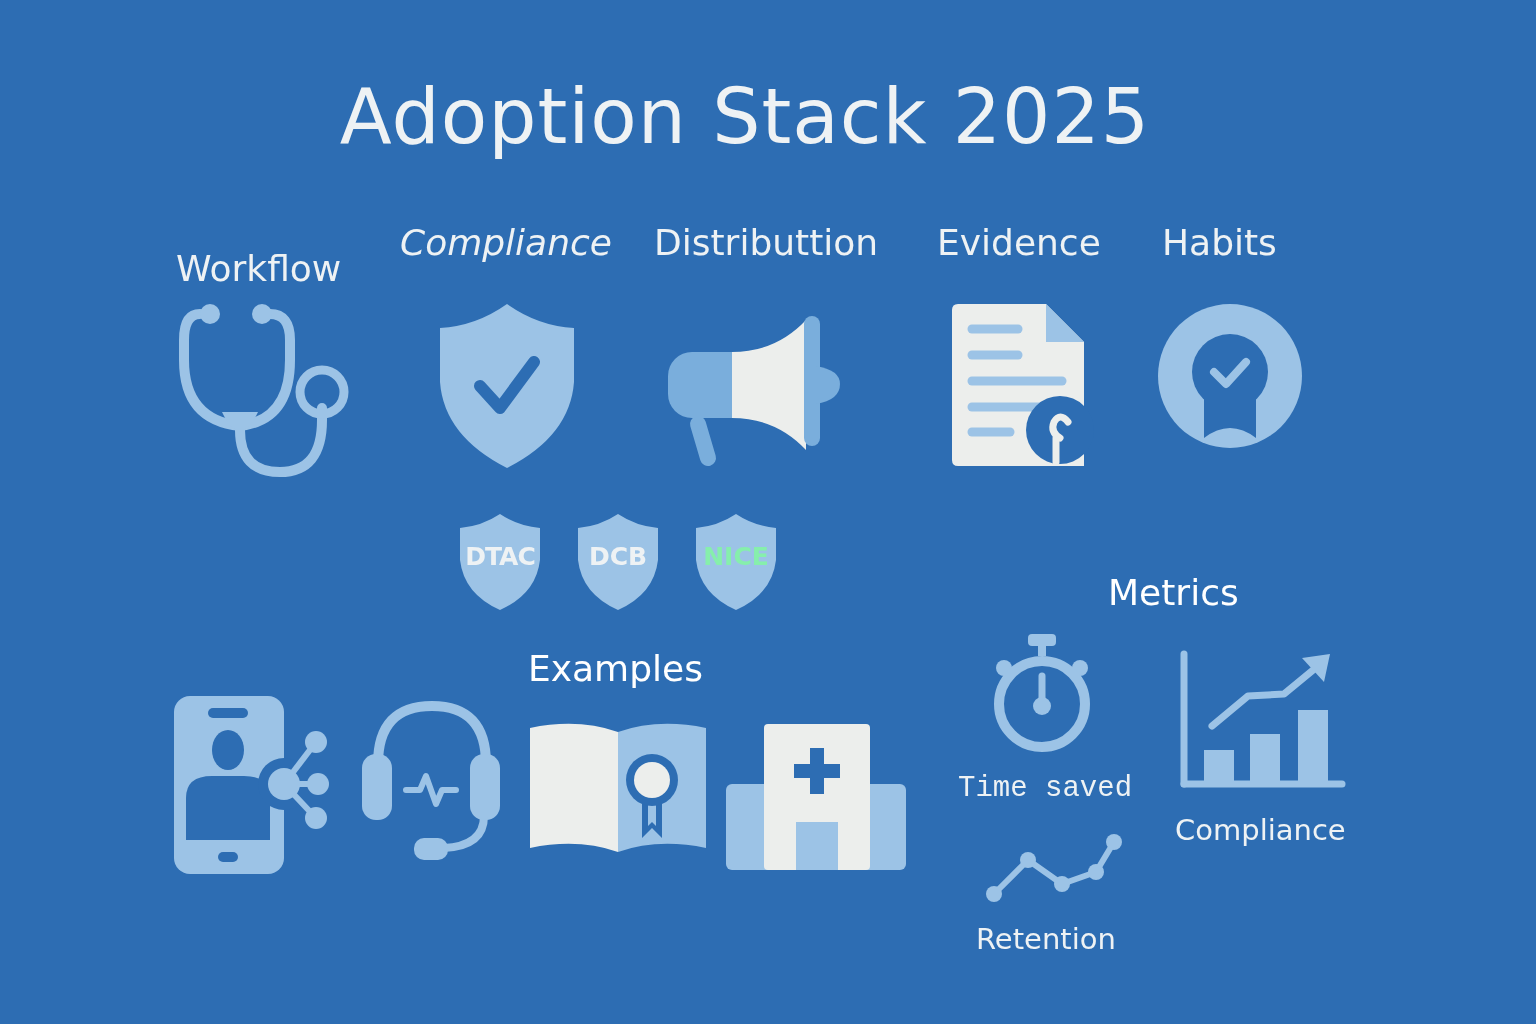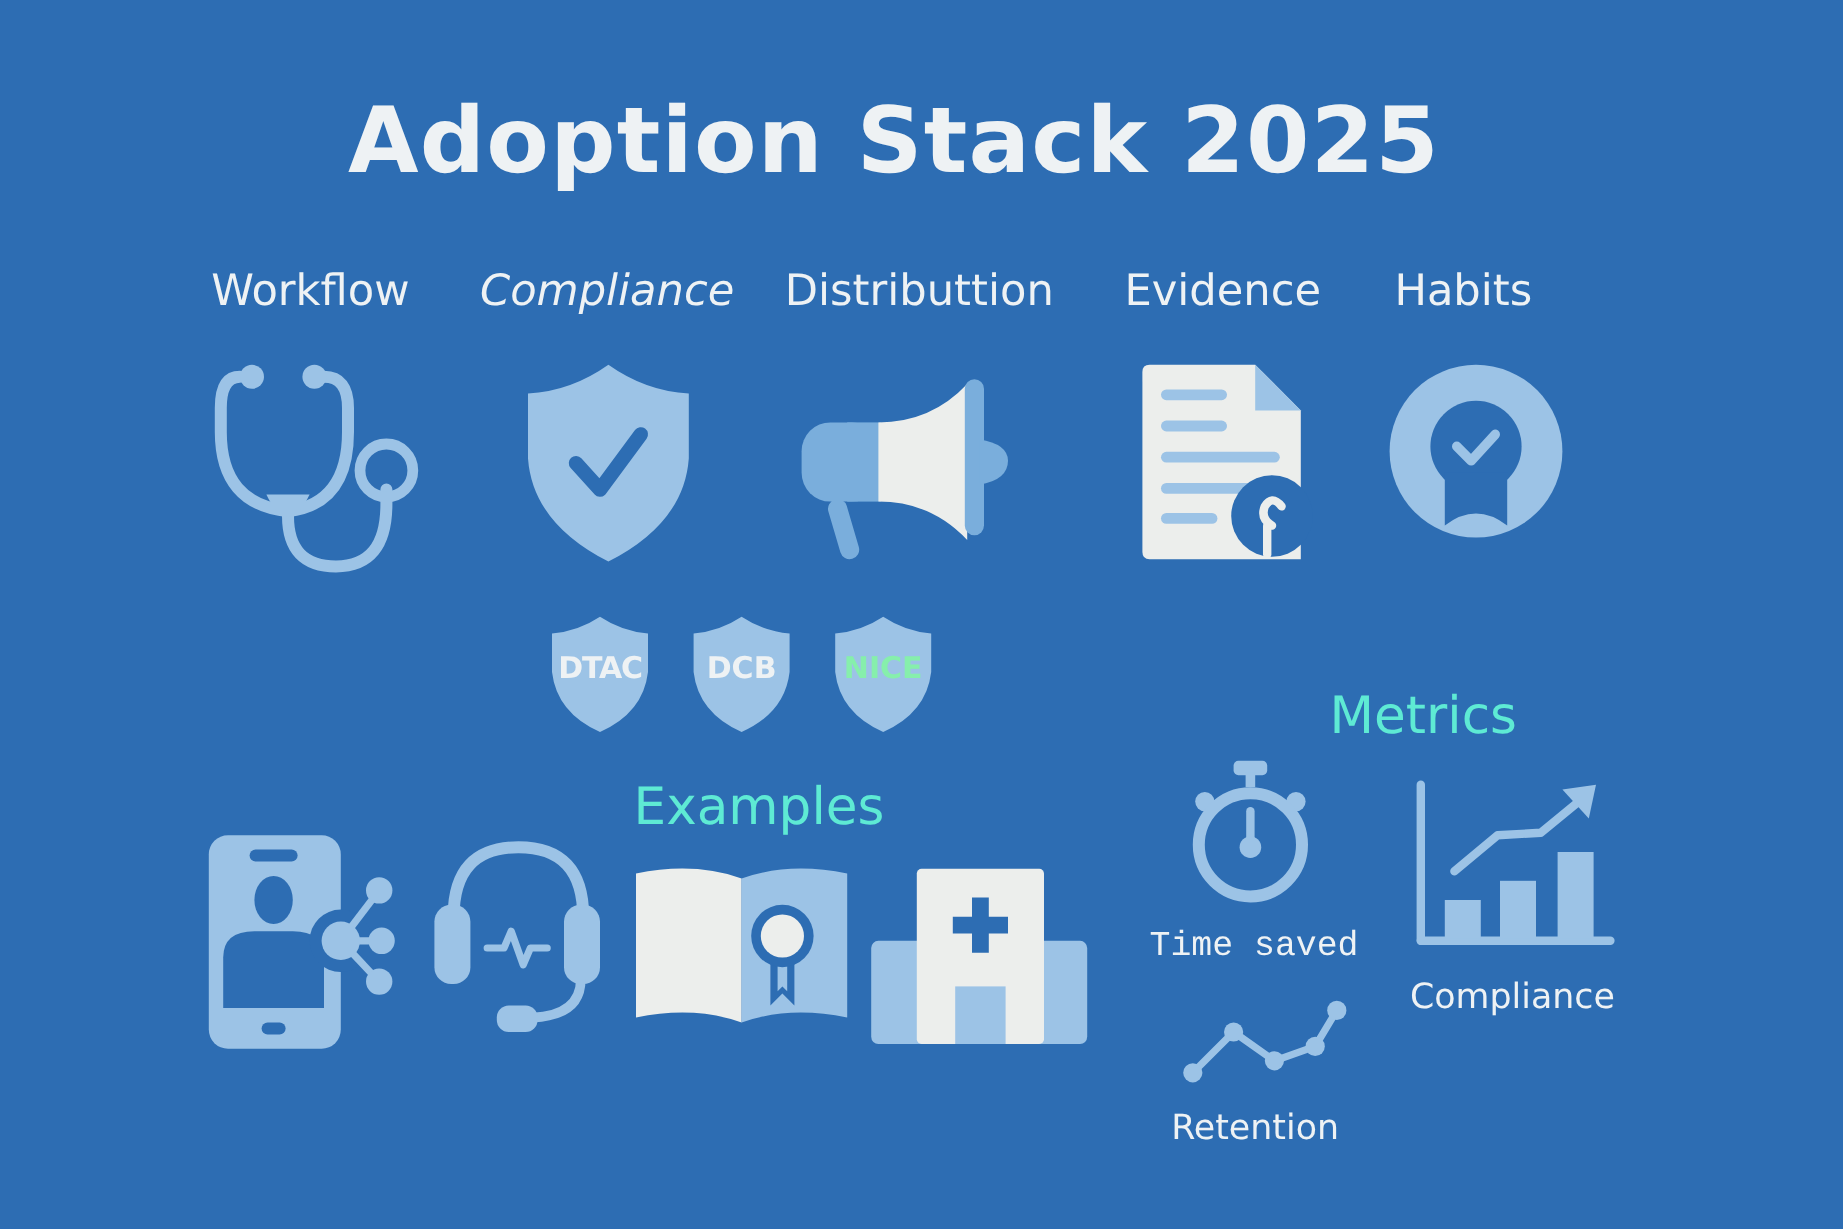--- a/index.html
+++ b/index.html
@@ -1,29 +1,29 @@
 <!DOCTYPE html>
 <html><head>
 <meta charset="utf-8">
 <style>
   html,body{margin:0;padding:0;}
   body{width:1536px;height:1024px;background:#2d6db3;position:relative;overflow:hidden;font-family:"DejaVu Sans","Liberation Sans",sans-serif;color:#eef2f6;}
   .abs{position:absolute;}
-  .title{left:0;width:1490px;top:72px;text-align:center;font-size:76px;font-weight:700;letter-spacing:1px;color:#eef2f4;}
+  .title{left:0;width:1490px;top:72px;text-align:center;font-size:76px;font-weight:400;letter-spacing:1px;color:#eef2f4;}
   .cat{font-size:36px;color:#eef2f4;top:222px;white-space:nowrap;}
   .lbl{font-size:29px;color:#eef2f4;white-space:nowrap;}
-  .sec{font-size:43px;color:#5eead4;white-space:nowrap;}
+  .sec{font-size:36px;color:#ffffff;white-space:nowrap;}
   svg{position:absolute;overflow:visible;}
 </style>
 </head>
 <body>
 
 <div class="abs title">Adoption Stack 2025</div>
 
-<div class="abs cat" style="left:176px;">Workflow</div>
+<div class="abs cat" style="left:176px;margin-top:26px;">Workflow</div>
 <div class="abs cat" style="left:400px;font-style:italic;">Compliance</div>
 <div class="abs cat" style="left:654px;">Distributtion</div>
 <div class="abs cat" style="left:937px;">Evidence</div>
 <div class="abs cat" style="left:1162px;">Habits</div>
 
 <svg style="left:170px;top:300px;" width="190" height="180" viewBox="0 0 190 180">
   <g fill="none" stroke="#9cc3e6" stroke-width="10" stroke-linecap="round">
     <path d="M30 14 Q14 14 14 40 L14 60 Q14 120 70 126 Q120 120 120 60 L120 40 Q120 14 100 14"></path>
     <path d="M70 128 L70 130 Q70 172 110 172 Q152 172 152 120 L152 108"></path>
   </g>

